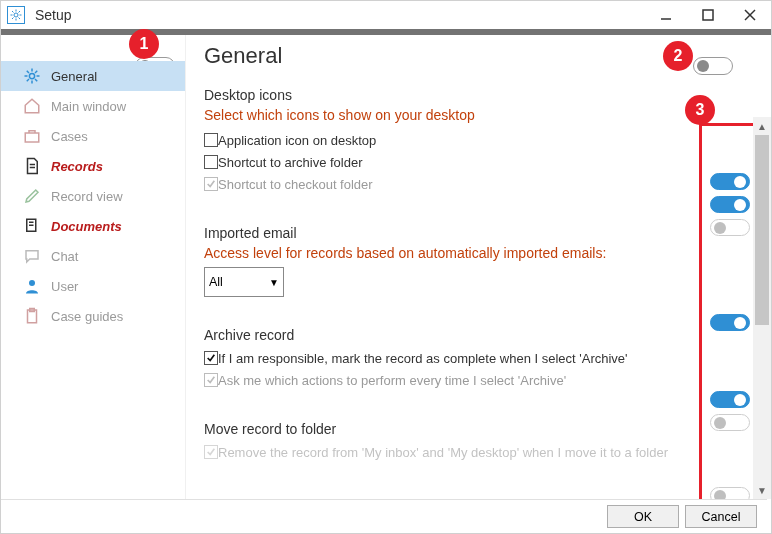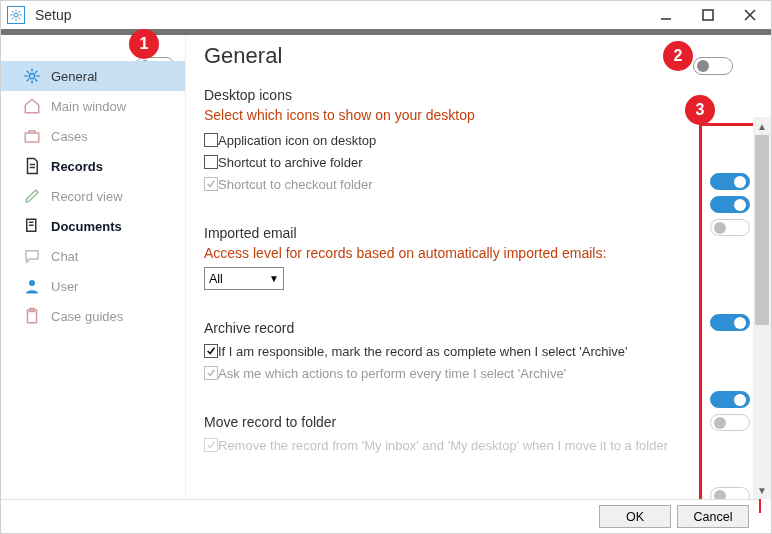--- a/index.html
+++ b/index.html
@@ -14,35 +14,35 @@
   .winbtn { width:42px; height:34px; display:flex; align-items:center; justify-content:center; font-size:13px; }
 
   
   .main { display:flex; height: calc(100% - 34px - 34px); }
   .sidebar { width: 184px; padding-top: 26px; position:relative; }
   .content-wrap { flex:1; display:flex; position:relative; }
 
   
   .side-item { height:30px; display:flex; align-items:center; padding-left:22px; font-size:13px; color:#9a9a9a; cursor:pointer; gap:10px;}
   .side-item.sel { background:#c7e0f4; color:#333; }
-  .side-item.bold { color:#0f172a; font-weight:600; }
+  .side-item.bold { color:#b91c1c; font-weight:600;font-style:italic; }
   .side-icon { width:18px; height:18px; display:flex; align-items:center; justify-content:center; flex:none;}
   .side-icon svg { width:18px; height:18px; }
 
   
   .content { flex:1; padding: 8px 80px 10px 18px; overflow:hidden; position:relative; border-left:1px solid #f0f0f0;}
   h1.page { font-size:22px; font-weight:400; color:#333; margin-bottom:18px; }
   .section-title { font-size:14px; color:#333; margin-top:18px; margin-bottom:4px; }
   .section-sub { font-size:14px; color:#c2410c; margin-bottom:6px; }
   .checkrow { display:flex; align-items:center; gap:0; font-size:13px; color:#333; height:22px; }
   .checkrow.disabled { color:#9a9a9a; }
   .checkbox { width:14px; height:14px; border:1px solid #555; background:#fff; display:flex; align-items:center; justify-content:center;}
   .checkrow.disabled .checkbox { border-color:#bcbcbc; }
   .check-mark { width:10px; height:10px; }
-  .select { margin-top:6px; width:80px; height:23px; border:1px solid #888; font-size:12.5px; padding:0 4px; display:flex; align-items:center; justify-content:space-between; background:#fff;}
+  .select { margin-top:6px; width:80px; height:30px; border:1px solid #888; font-size:12.5px; padding:0 4px; display:flex; align-items:center; justify-content:space-between; background:#fff;}
   .select .caret { font-size:10px;}
 
   
   .toggles-col { position:absolute; right:10px; top:88px; width:62px; padding:6px 6px; border:3px solid #e6202b; height:390px; display:flex; flex-direction:column; align-items:center; gap:6px;}
   .toggle { width:40px; height:18px; border-radius:10px; position:relative; background:#fff; border:1px solid #9a9a9a; cursor:pointer;}
   .toggle .knob { position:absolute; width:12px; height:12px; border-radius:50%; top:2px; background:#8a8a8a; }
   .toggle.off .knob { left:3px; }
   .toggle.on { background:#2f8fd4; border-color:#2f8fd4; }
   .toggle.on .knob { right:3px; background:#fff; }
   .toggle.disabled { opacity:0.85; border-color:#c5c5c5;}
@@ -51,21 +51,21 @@
   
   .float-toggle { position:absolute; width:40px; height:18px; border-radius:10px; background:#fff; border:1px solid #9a9a9a; cursor:pointer;}
   .float-toggle .knob { position:absolute; width:12px; height:12px; border-radius:50%; top:2px; left:3px; background:#8a8a8a; }
 
   
   .scrollbar { position:absolute; right:0; top:82px; bottom:0; width:18px; background:#f1f1f1; display:flex; flex-direction:column; align-items:center;}
   .scrollbar .arrow { height:18px; width:100%; display:flex; align-items:center; justify-content:center; font-size:10px; color:#666;}
   .scrollbar .thumb { width:14px; background:#c6c6c6; margin-top:0; height:190px;}
 
   
-  .footer { position:absolute; bottom:0; left:0; right:12px; height:34px; border-top:1px solid #e0e0e0; display:flex; justify-content:flex-end; align-items:center; padding-right:10px; gap:6px; background:#fff;}
+  .footer { position:absolute; bottom:0; left:0; right:4px; height:34px; border-top:1px solid #e0e0e0; display:flex; justify-content:flex-end; align-items:center; padding-right:10px; gap:6px; background:#fff;}
   .btn { min-width:72px; height:23px; border:1px solid #adadad; background:#f0f0f0; font-size:12.5px; display:flex; align-items:center; justify-content:center; cursor:pointer;}
 
   
   .badge { position:absolute; width:30px; height:30px; border-radius:50%; background:#e6202b; color:#fff; font-weight:700; font-size:16px; display:flex; align-items:center; justify-content:center; z-index:50;}
 </style>
 </head>
 <body>
 
 <div class="titlebar">
   <div class="app-icon">

